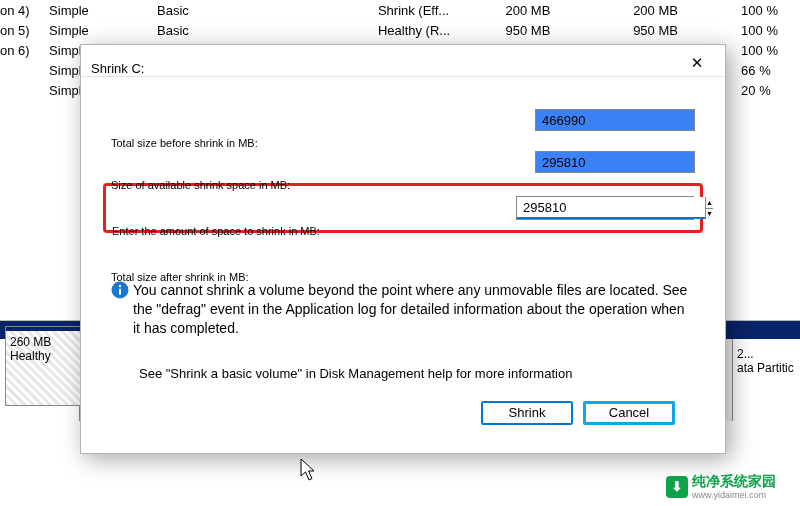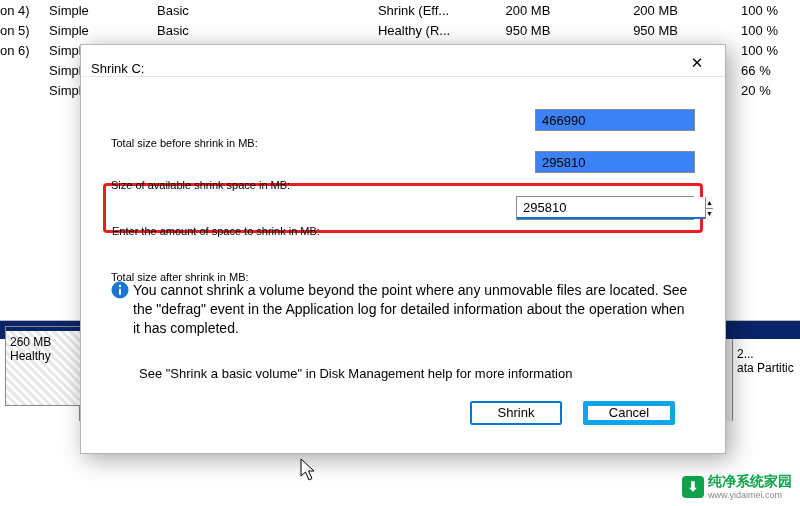--- a/index.html
+++ b/index.html
@@ -51,27 +51,27 @@
 
 .highlight-row { border:3px solid #e62020; border-radius:4px; padding:4px 6px; margin:0 -8px; height:50px;gap:38px; }
 
 .info-block { display:flex; gap:4px; padding:6px 0 0 0; font-size:14px; line-height:1.35; }
 .info-icon { width:18px; }
 .info-icon svg { display:block; }
 .info-text { flex:1; }
 
 .help-line { padding: 28px 0 0 28px; font-size:13px; }
 
-.btn-row { display:flex; justify-content:flex-end; gap:21px; padding:20px 20px 0 0; }
-.btn { width:92px; height:24px; border:5px solid #0ea5e9; background:#fdfdfd; font-size:13px; cursor:pointer; border-radius:2px; display:flex; align-items:center; justify-content:center; }
+.btn-row { display:flex; justify-content:flex-end; gap:10px; padding:20px 20px 0 0; }
+.btn { width:92px; height:24px; border:3px solid #0ea5e9; background:#fdfdfd; font-size:13px; cursor:pointer; border-radius:2px; display:flex; align-items:center; justify-content:center; }
 .btn.primary { border:1px solid #0078d4; box-shadow:0 0 0 1px #0078d4 inset; }
 
 .cursor { position:absolute; left:300px; top:458px; pointer-events:none; }
 
-.watermark { position:absolute; right:8px; bottom:6px; display:flex; align-items:center; gap:4px; font-size:14px; color:#0ea34a; font-weight:bold; }
+.watermark { position:absolute; right:24px; bottom:6px; display:flex; align-items:center; gap:4px; font-size:14px; color:#0ea34a; font-weight:bold; }
 .watermark .sub { font-size:9px; color:#888; font-weight:normal; display:block; line-height:1; }
 .wm-icon { width:22px; height:22px; background:#0ea34a; border-radius:4px; display:flex; align-items:center; justify-content:center; color:#fff; position:relative; }
 .wm-icon::before { content:"⬇"; font-size:13px; }
 </style>
 </head>
 <body>
 
 <div class="bg-rows">
   <div class="bg-row">
     <span class="bg-cell c1">on 4)</span>

